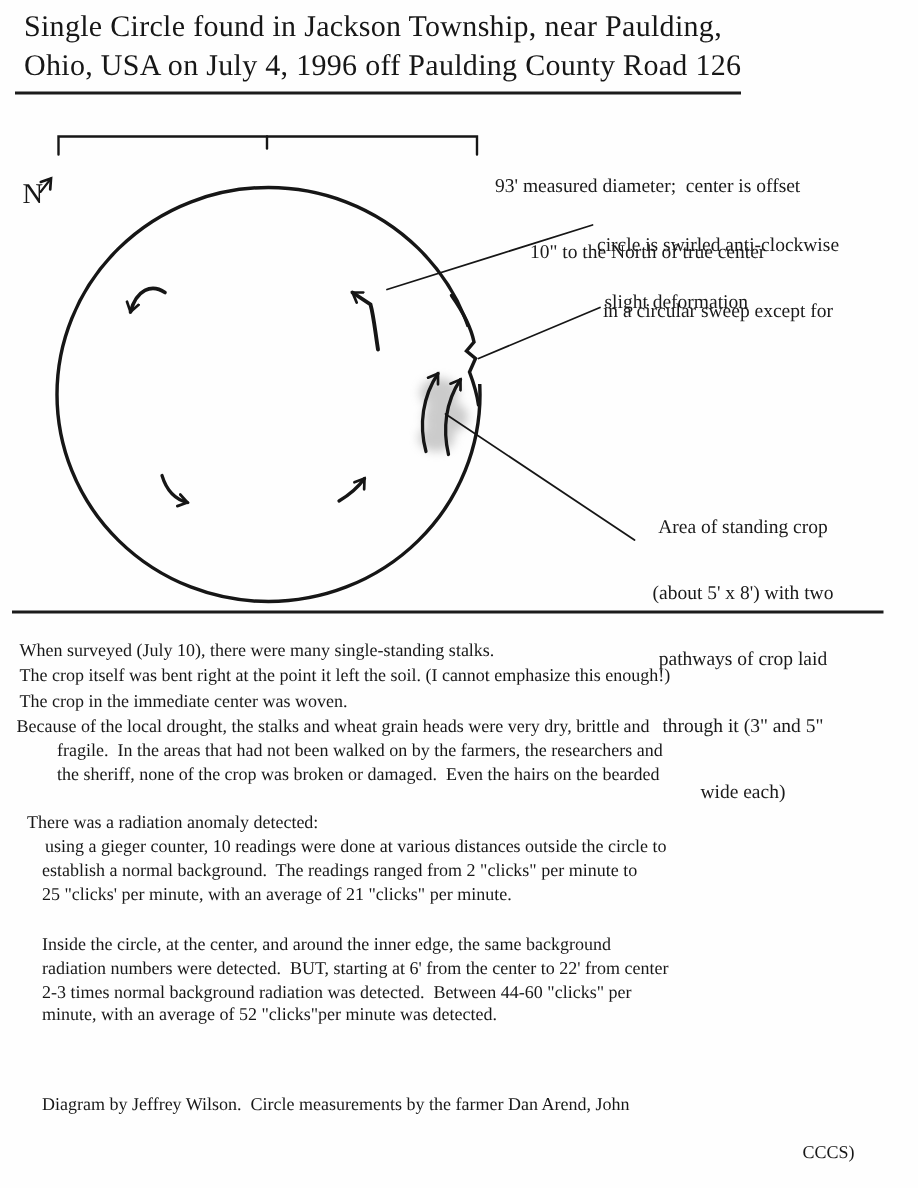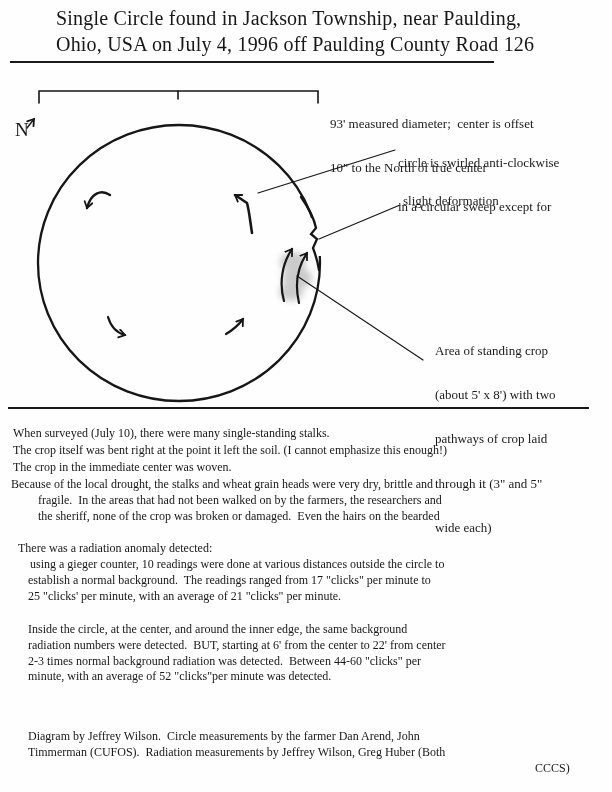--- a/index.html
+++ b/index.html
@@ -12,38 +12,38 @@
     overflow:hidden;
     font-family:"Liberation Serif","DejaVu Serif",serif;
     color:#141414;
   }
   .title{
     position:absolute;left:16px;
     font-size:20px;
     letter-spacing:.2px;
     white-space:pre;
     color:#171717;
-    margin-left:40px;
   }
   .rule{
     position:absolute;
     background:#1b1b1b;
     height:2px;
   }
   .north-label{
     position:absolute;
     font-size:19px;
     color:#171717;
   }
   .anno{
     position:absolute;
     font-size:13px;
     line-height:14.8px;
     white-space:pre;
     color:#1a1a1a;
+    text-align:center;
   }
   .bl{
     position:absolute;
     font-size:12px;
     white-space:pre;
     color:#171717;
   }
   svg{position:absolute;left:0;top:80px;}
 </style>
 </head>
@@ -125,23 +125,22 @@
   <div class="rule" style="top:407px;left:8px;width:581px"></div>
 
   <div class="bl" style="top:426px;left:13px">When surveyed (July 10), there were many single-standing stalks.</div>
   <div class="bl" style="top:443px;left:13px">The crop itself was bent right at the point it left the soil. (I cannot emphasize this enough!)</div>
   <div class="bl" style="top:460px;left:13px">The crop in the immediate center was woven.</div>
   <div class="bl" style="top:477px;left:11px">Because of the local drought, the stalks and wheat grain heads were very dry, brittle and</div>
   <div class="bl" style="top:493px;left:38px">fragile.  In the areas that had not been walked on by the farmers, the researchers and</div>
   <div class="bl" style="top:509px;left:38px">the sheriff, none of the crop was broken or damaged.  Even the hairs on the bearded</div>
   <div class="bl" style="top:541px;left:18px">There was a radiation anomaly detected:</div>
   <div class="bl" style="top:557px;left:30px">using a gieger counter, 10 readings were done at various distances outside the circle to</div>
-  <div class="bl" style="top:573px;left:28px">establish a normal background.  The readings ranged from 17 "clicks" per minute to</div>
+  <div class="bl" style="top:573px;left:28px">establish a normal background.  The readings ranged from 2 "clicks" per minute to</div>
   <div class="bl" style="top:589px;left:28px">25 "clicks' per minute, with an average of 21 "clicks" per minute.</div>
   <div class="bl" style="top:622px;left:28px">Inside the circle, at the center, and around the inner edge, the same background</div>
   <div class="bl" style="top:638px;left:28px">radiation numbers were detected.  BUT, starting at 6' from the center to 22' from center</div>
   <div class="bl" style="top:654px;left:28px">2-3 times normal background radiation was detected.  Between 44-60 "clicks" per</div>
   <div class="bl" style="top:669px;left:28px">minute, with an average of 52 "clicks"per minute was detected.</div>
   <div class="bl" style="top:729px;left:28px">Diagram by Jeffrey Wilson.  Circle measurements by the farmer Dan Arend, John</div>
-  <div class="bl" style="top:745px;left:28px">Timmerman (CUFOS).  Radiation measurements by Jeffrey Wilson, Greg Huber (Both</div>
   <div class="bl" style="top:761px;left:535px">CCCS)</div>
 
 </div>
 
 </body></html>

